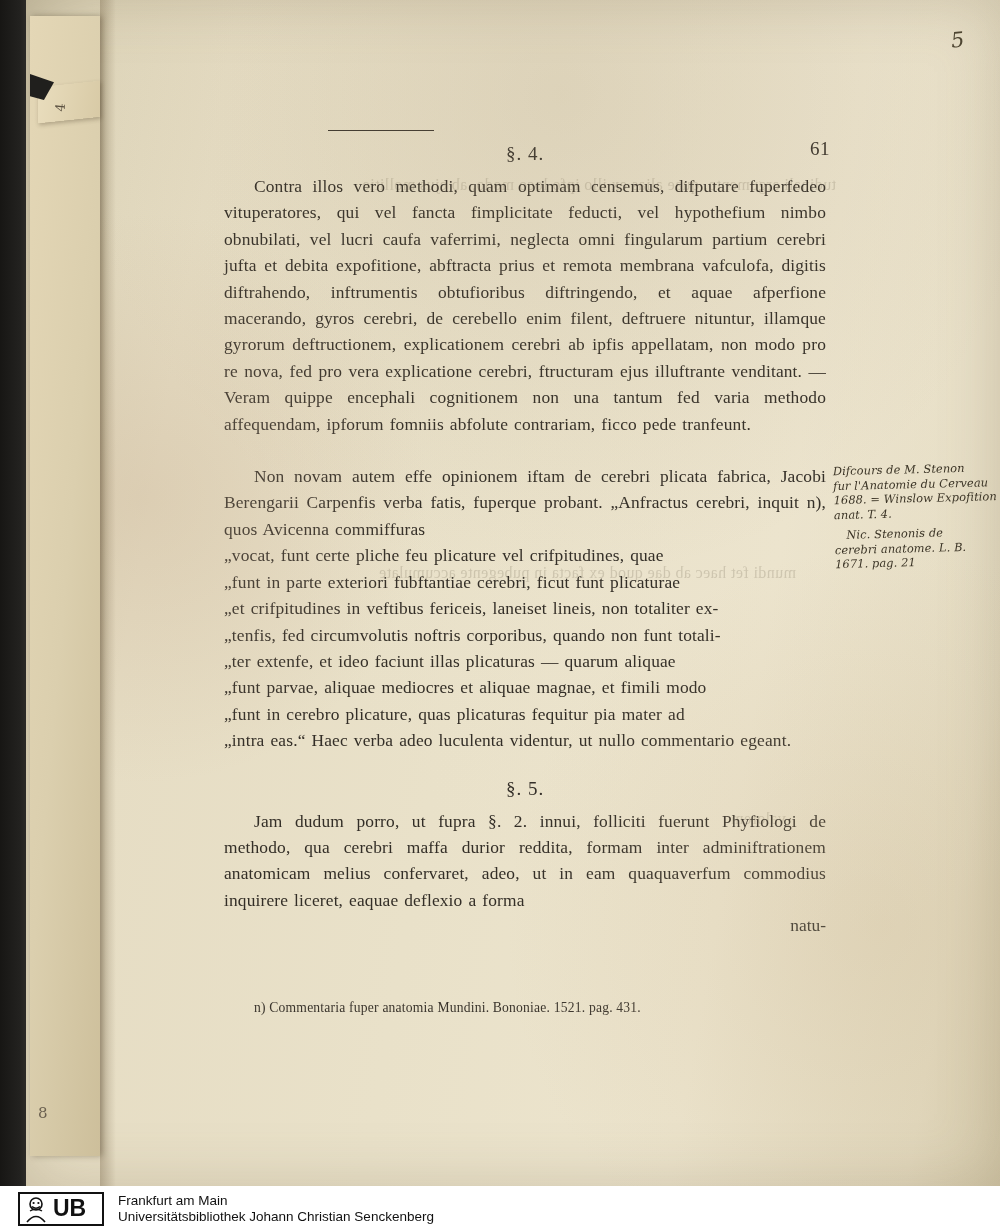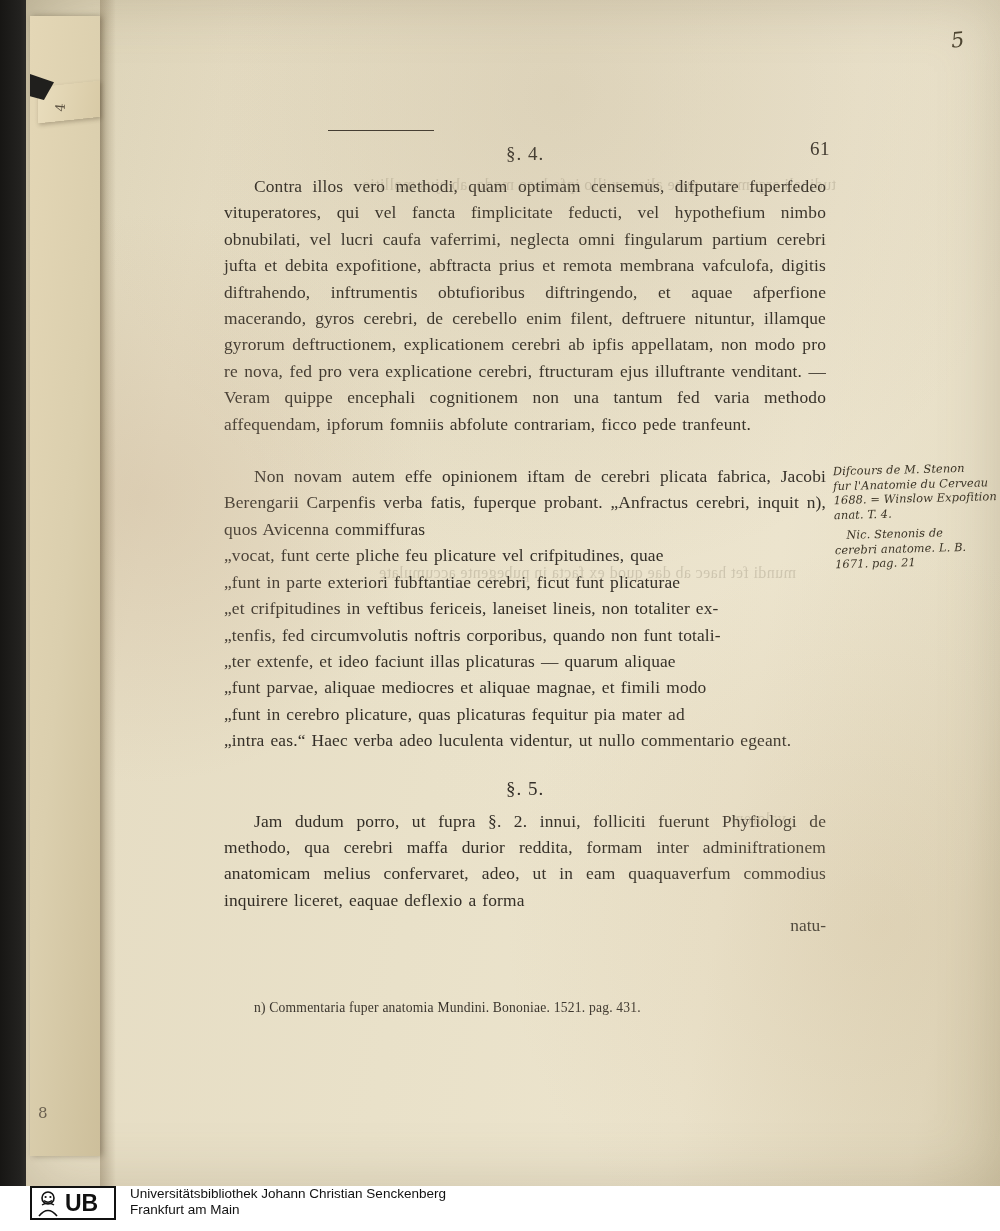--- a/index.html
+++ b/index.html
@@ -203,22 +203,22 @@
 
   
   #footer {
     position: absolute;
     left: 0;
     top: 1186px;
     width: 1000px;
     height: 45px;
     background: #ffffff;
     display: flex;
-    align-items: flex-start;
-    padding-left: 30px;
+    align-items: center;
+    padding-left: 18px;
     box-sizing: border-box;
   }
   .ub-logo {
     width: 86px;
     height: 34px;
     border: 2px solid #111;
     display: flex;
     align-items: center;
     box-sizing: border-box;
     margin-right: 14px;
@@ -317,16 +317,16 @@
         <circle cx="10.6" cy="8" r="1.1" fill="#111"></circle>
         <circle cx="15.4" cy="8" r="1.1" fill="#111"></circle>
         <path d="M9 11.6 q4 3 8 0" fill="none" stroke="#111" stroke-width="1.4"></path>
         <path d="M4 27 q9 -11 18 0" fill="none" stroke="#111" stroke-width="1.6"></path>
         <path d="M7 16 q6 -4 12 0" fill="none" stroke="#111" stroke-width="1.3"></path>
       </svg>
     </div>
     <div class="ub-text">UB</div>
   </div>
   <div class="footer-text">
+    <div>Frankfurt am Main</div>
     <div>Universitätsbibliothek Johann Christian Senckenberg</div>
-    <div>Frankfurt am Main</div>
   </div>
 </div>
 
 </body></html>

